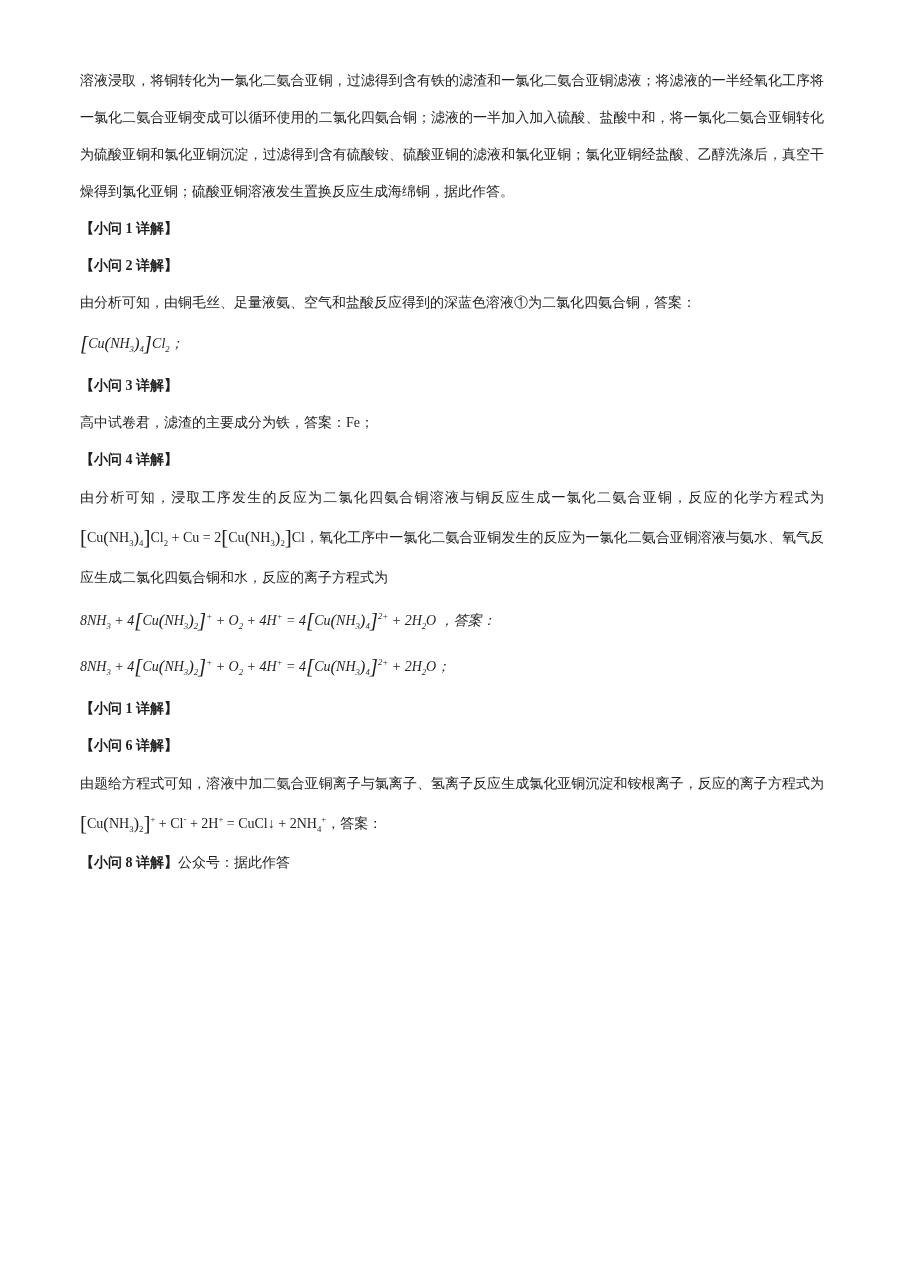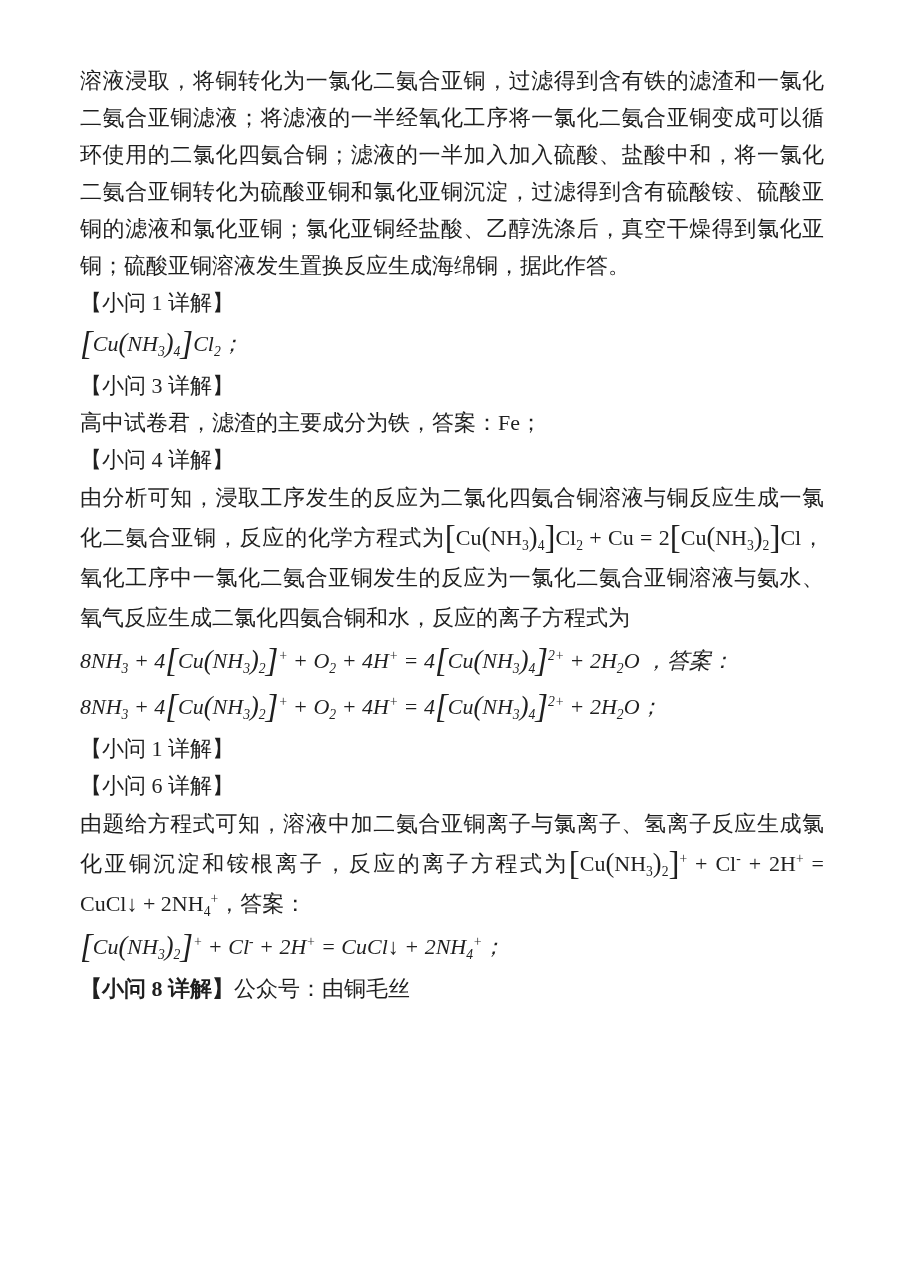--- a/index.html
+++ b/index.html
@@ -9,35 +9,35 @@
   }
   .page {
     position: relative;
     width: 900px;
     height: 1273px;
     margin: 0 auto;
     background: #ffffff;
     box-sizing: border-box;
     padding: 62px 76px 32px 80px;
     font-family: "Liberation Serif", "DejaVu Serif", serif;
-    font-size: 22px;
+    font-size: 14px;
     color: #1f1f1f;
     overflow: hidden;
   }
   p { margin: 0; }
   .para {
     line-height: 37px;
     text-align: justify;
   }
   .para.rich {
     line-height: 40px;
   }
   .heading {
     line-height: 37px;
-    font-weight: normal;
+    font-weight: bold;
   }
   .heading-inline {
     font-weight: bold;
   }
   .formula {
     line-height: 40px;
     padding: 3px 0;
     font-style: italic;
   }
   sup, sub {
@@ -62,31 +62,32 @@
 </style>
 </head>
 <body>
 
 <div class="page">
 
   <p class="para">溶液浸取，将铜转化为一氯化二氨合亚铜，过滤得到含有铁的滤渣和一氯化二氨合亚铜滤液；将滤液的一半经氧化工序将一氯化二氨合亚铜变成可以循环使用的二氯化四氨合铜；滤液的一半加入加入硫酸、盐酸中和，将一氯化二氨合亚铜转化为硫酸亚铜和氯化亚铜沉淀，过滤得到含有硫酸铵、硫酸亚铜的滤液和氯化亚铜；氯化亚铜经盐酸、乙醇洗涤后，真空干燥得到氯化亚铜；硫酸亚铜溶液发生置换反应生成海绵铜，据此作答。</p>
 
   <p class="heading">【小问 1 详解】</p>
 
+  <p class="heading">【小问 2 详解】</p>
+  <p class="para">由分析可知，由铜毛丝、足量液氨、空气和盐酸反应得到的深蓝色溶液①为二氯化四氨合铜，答案：</p>
   <p class="formula"><span class="bk">[</span>Cu<span class="pk">(</span>NH<sub>3</sub><span class="pk">)</span><sub>4</sub><span class="bk">]</span>Cl<sub>2</sub>；</p>
 
   <p class="heading">【小问 3 详解】</p>
   <p class="para">高中试卷君，滤渣的主要成分为铁，答案：Fe；</p>
 
   <p class="heading">【小问 4 详解】</p>
   <p class="para rich">由分析可知，浸取工序发生的反应为二氯化四氨合铜溶液与铜反应生成一氯化二氨合亚铜，反应的化学方程式为<span class="bk">[</span>Cu<span class="pk">(</span>NH<sub>3</sub><span class="pk">)</span><sub>4</sub><span class="bk">]</span>Cl<sub>2</sub> + Cu = 2<span class="bk">[</span>Cu<span class="pk">(</span>NH<sub>3</sub><span class="pk">)</span><sub>2</sub><span class="bk">]</span>Cl，氧化工序中一氯化二氨合亚铜发生的反应为一氯化二氨合亚铜溶液与氨水、氧气反应生成二氯化四氨合铜和水，反应的离子方程式为</p>
   <p class="formula">8NH<sub>3</sub> + 4<span class="bk">[</span>Cu<span class="pk">(</span>NH<sub>3</sub><span class="pk">)</span><sub>2</sub><span class="bk">]</span><sup>+</sup> + O<sub>2</sub> + 4H<sup>+</sup> = 4<span class="bk">[</span>Cu<span class="pk">(</span>NH<sub>3</sub><span class="pk">)</span><sub>4</sub><span class="bk">]</span><sup>2+</sup> + 2H<sub>2</sub>O ，答案：</p>
   <p class="formula">8NH<sub>3</sub> + 4<span class="bk">[</span>Cu<span class="pk">(</span>NH<sub>3</sub><span class="pk">)</span><sub>2</sub><span class="bk">]</span><sup>+</sup> + O<sub>2</sub> + 4H<sup>+</sup> = 4<span class="bk">[</span>Cu<span class="pk">(</span>NH<sub>3</sub><span class="pk">)</span><sub>4</sub><span class="bk">]</span><sup>2+</sup> + 2H<sub>2</sub>O；</p>
 
   <p class="heading">【小问 1 详解】</p>
 
   <p class="heading">【小问 6 详解】</p>
   <p class="para rich">由题给方程式可知，溶液中加二氨合亚铜离子与氯离子、氢离子反应生成氯化亚铜沉淀和铵根离子，反应的离子方程式为<span class="bk">[</span>Cu<span class="pk">(</span>NH<sub>3</sub><span class="pk">)</span><sub>2</sub><span class="bk">]</span><sup>+</sup> + Cl<sup>-</sup> + 2H<sup>+</sup> = CuCl↓ + 2NH<sub>4</sub><sup>+</sup>，答案：</p>
-  <p class="formula"><span class="bk">[</span>Cu<span class="pk">(</span>NH<sub>3</sub><span class="pk">)</span><sub>2</sub><span class="bk">]</span><sup>+</sup> + Cl<sup>-</sup> + 2H<sup>+</sup> = CuCl↓ + 2NH<sub>4</sub><sup>+</sup>；</p>
 
-  <p class="para"><span class="heading-inline">【小问 8 详解】</span><span>公众号：由铜毛丝</span></p>
+  <p class="para"><span class="heading-inline">【小问 8 详解】</span><span>公众号：据此作答</span></p>
 
 </div>
 
 </body></html>

